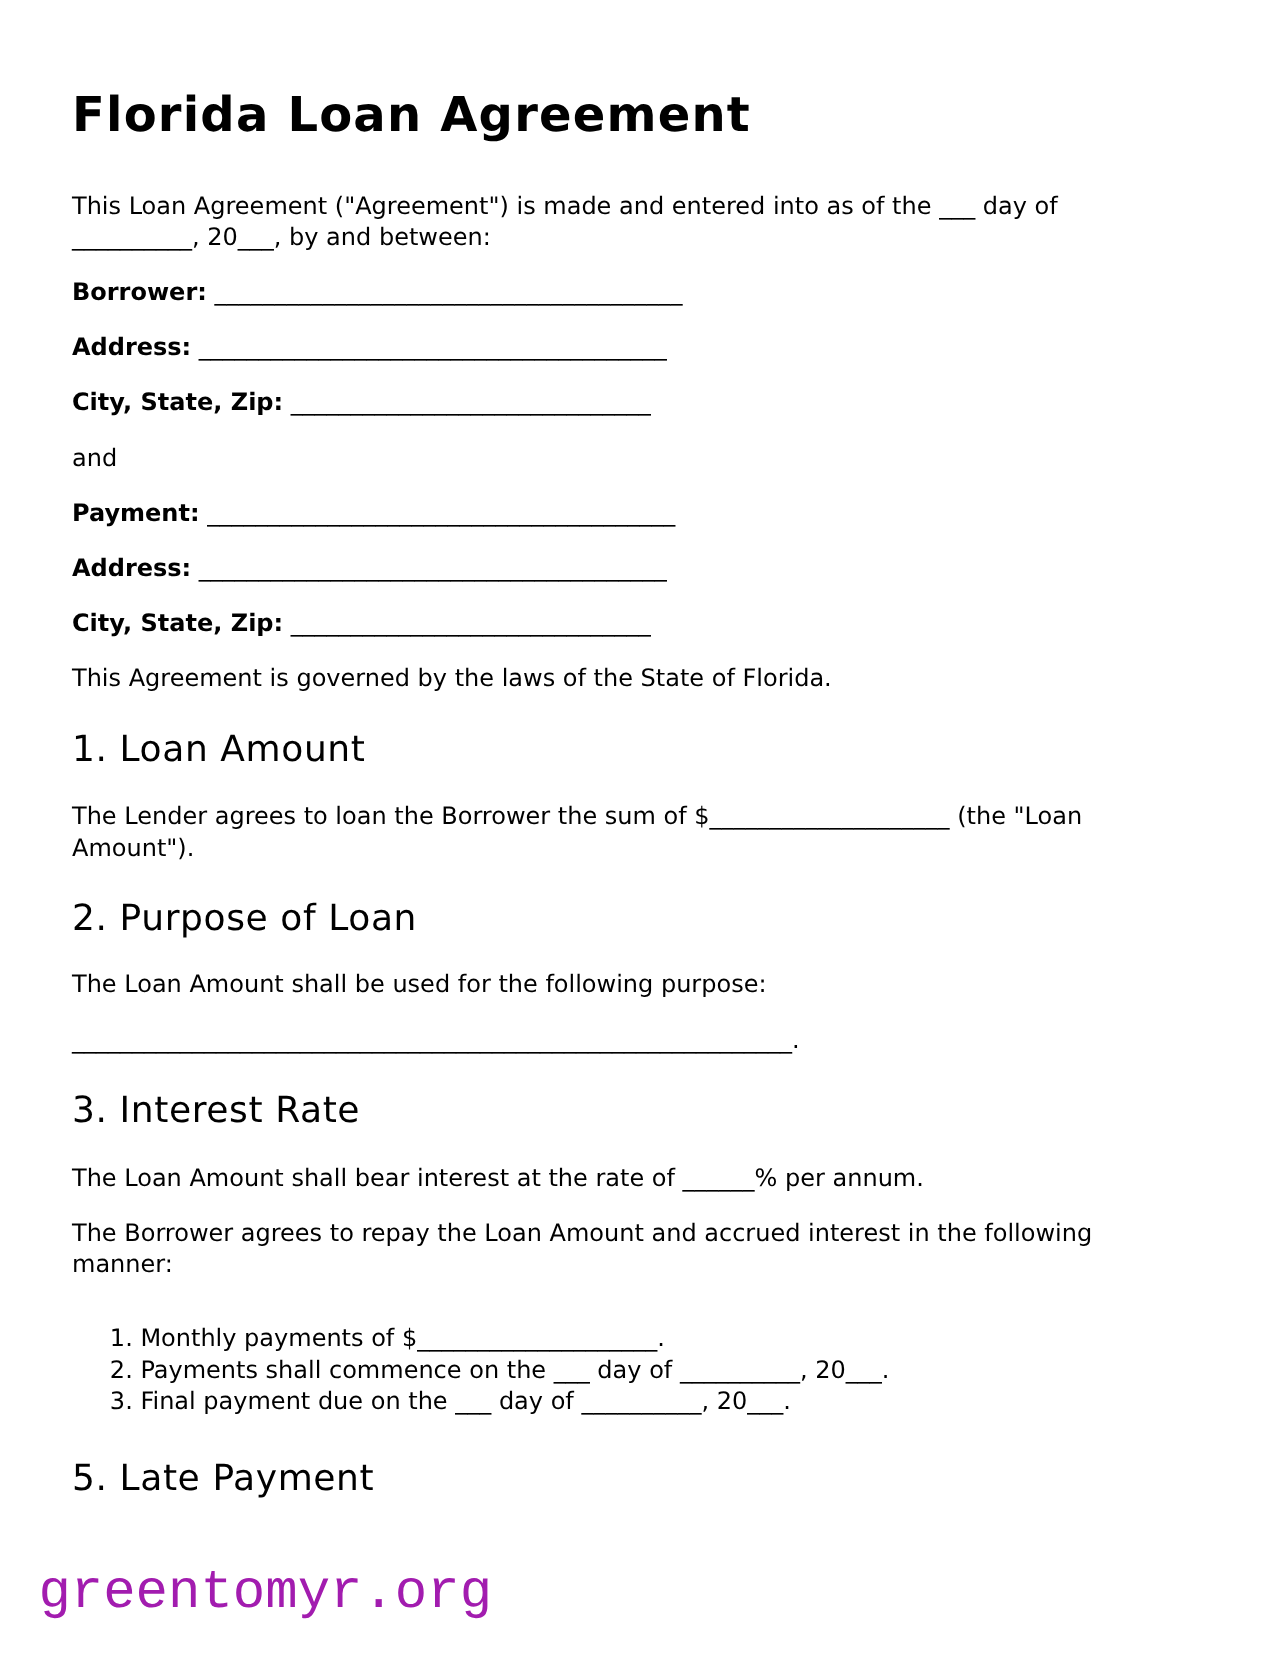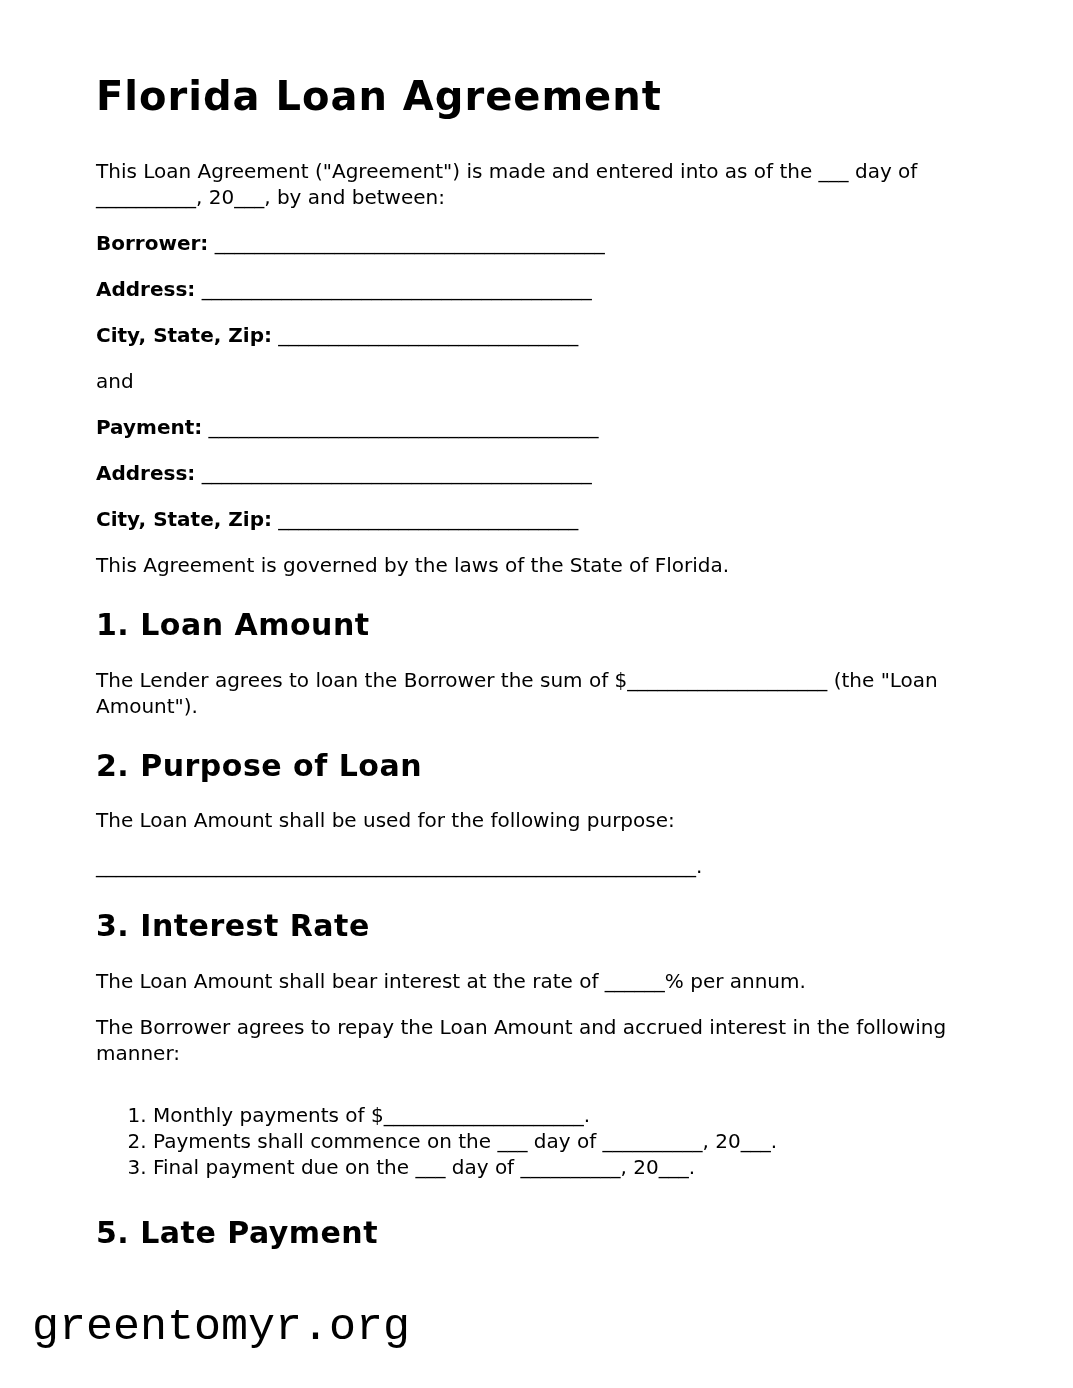--- a/index.html
+++ b/index.html
@@ -14,35 +14,35 @@
     overflow: hidden;
     font-family: "DejaVu Sans", sans-serif;
     font-size: 20px;
     line-height: 1.3;
     color: #000000;
   }
   .page {
     box-sizing: border-box;
     width: 100%;
     height: 100%;
-    padding: 74px 103px 0 96px;
+    padding: 74px 103px 0 60px;
     position: relative;
   }
   h1 {
     font-size: 40px;
     line-height: 1.1;
     letter-spacing: 1px;
     font-weight: bold;
     margin: 0 0 40px 0;
   }
   h2 {
     font-size: 30px;
     line-height: 1.15;
     letter-spacing: 0.5px;
-    font-weight: bold;
+    font-weight: normal;
     margin: 30px 0 24px 0;
   }
   p {
     margin: 20px 0;
   }
   .field .label {
     font-weight: bold;
     text-align: right;
   }
   .blank {
@@ -57,21 +57,21 @@
   li {
     margin: 0;
   }
   .watermark {
     position: absolute;
     left: 32px;
     top: 1305px;
     font-family: "Liberation Mono", "DejaVu Sans Mono", monospace;
     font-size: 45px;
     line-height: 1;
-    color: #000000;
+    color: #a21caf;
   }
 </style>
 </head>
 <body>
 
 <div class="page">
 
   <h1>Florida Loan Agreement</h1>
 
   <p>This Loan Agreement ("Agreement") is made and entered into as of the ___ day of __________, 20___, by and between:</p>

